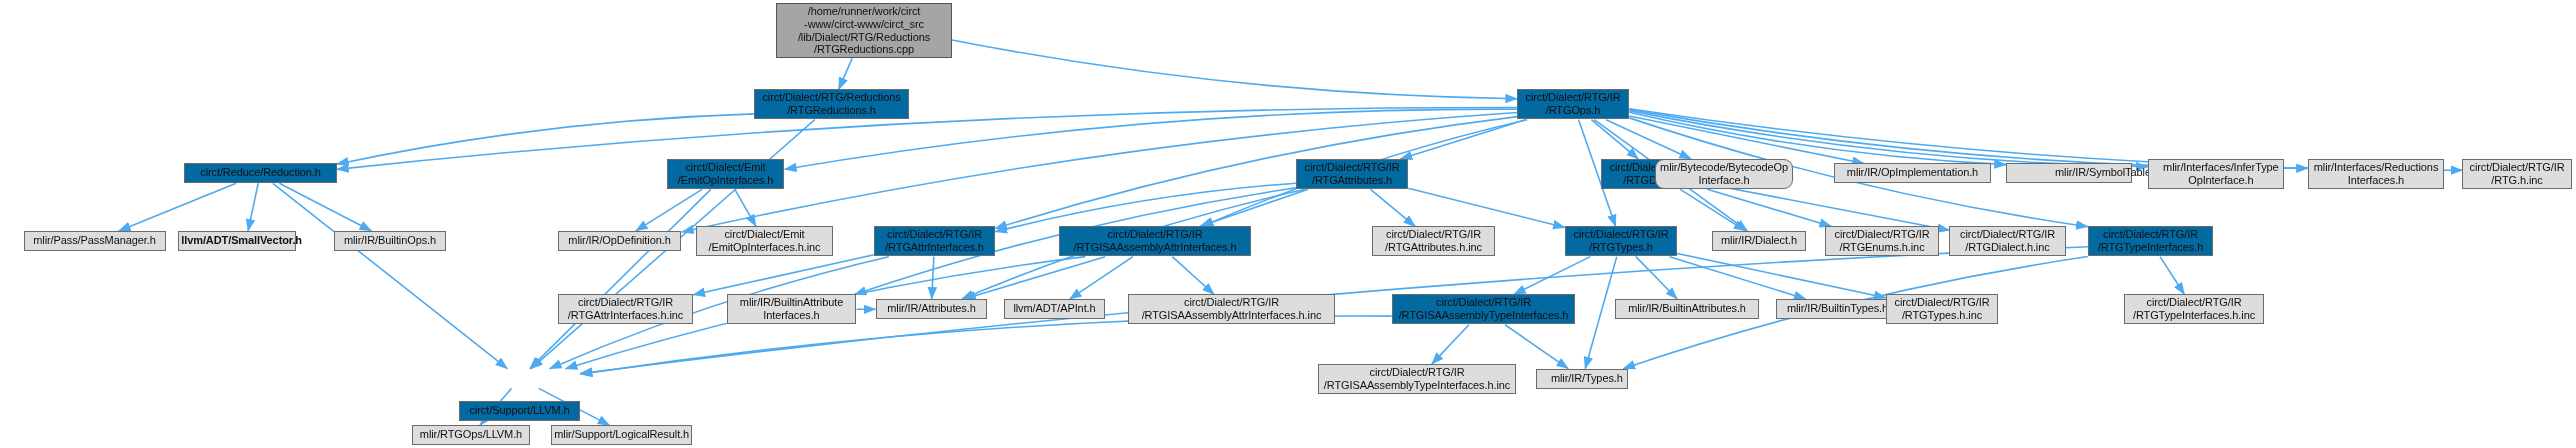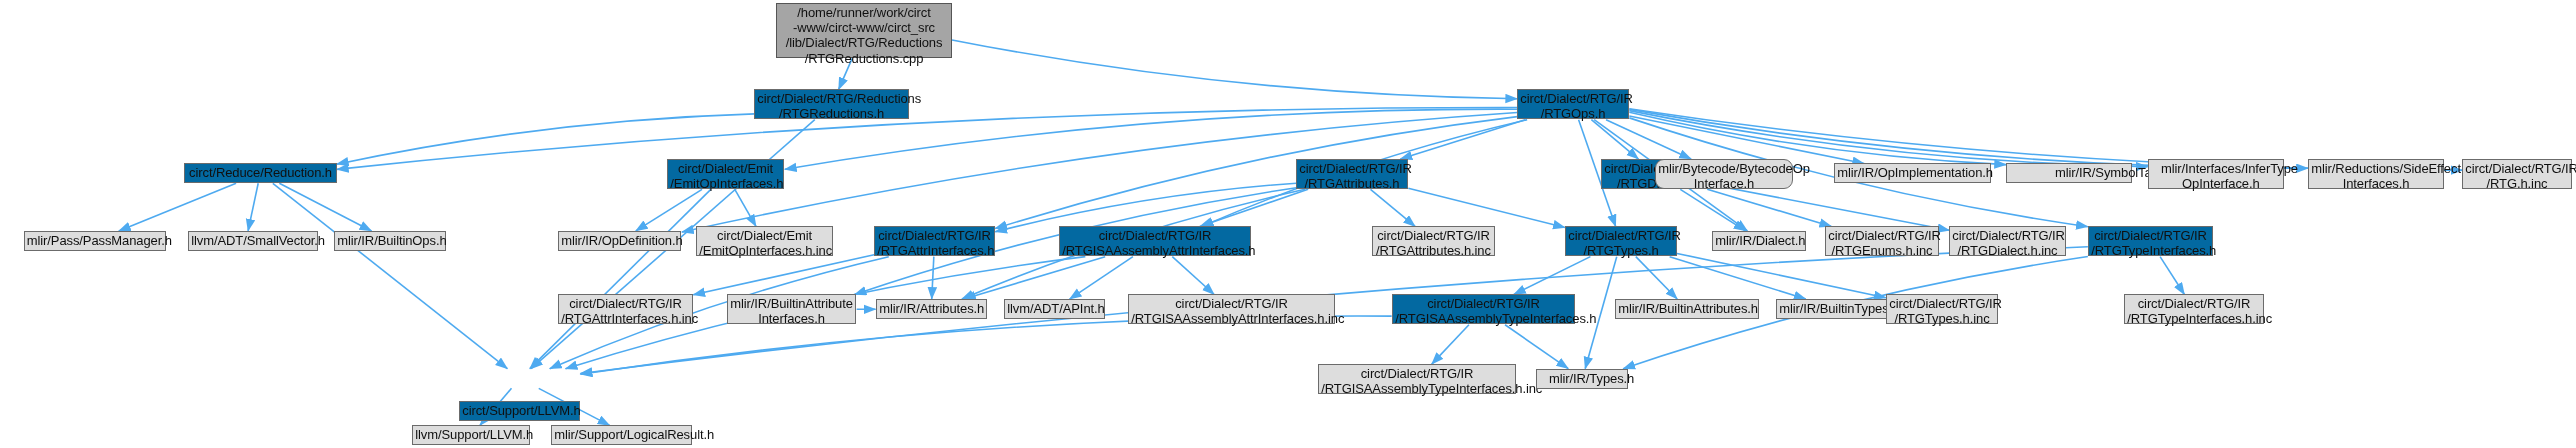--- a/index.html
+++ b/index.html
@@ -23,25 +23,25 @@
     height: 449px;
     pointer-events: none;
   }
   .node {
     position: absolute;
     box-sizing: border-box;
     border: 0.8px solid #6b6b6b;
     background: #dddddd;
     color: #101010;
     display: flex;
-    align-items: flex-start;
+    align-items: center;
     justify-content: center;
     text-align: center;
     line-height: 1.18;
-    font-size: 13px;
+    font-size: 11px;
     letter-spacing: -0.1px;
     white-space: pre-line;
     padding: 0.8px 2.3px;
     z-index: 5;
   }
   .node.white {
     background: #0369a1;
   }
   .node.root {
     background: #a5a5a5;
@@ -134,26 +134,26 @@
       <div class="node white" style="left: 1296px; top: 159px; width: 112px; height: 30px;"><span>circt/Dialect/RTG/IR
 /RTGAttributes.h</span></div>
       <div class="node white" style="left: 1601px; top: 159px; width: 112px; height: 30px;"><span>circt/Dialect/RTG/IR
 /RTGDialect.h</span></div>
       <div class="node" style="left: 1655px; top: 159px; width: 138px; height: 30px; border-radius: 9px;"><span>mlir/Bytecode/BytecodeOp
 Interface.h</span></div>
       <div class="node" style="left: 1834px; top: 163px; width: 157px; height: 19.7px;"><span>mlir/IR/OpImplementation.h</span></div>
       <div class="node" style="left: 2006px; top: 163px; width: 126px; height: 19.7px; padding-left: 48px;"><span>mlir/IR/SymbolTable.h</span></div>
       <div class="node" style="left: 2148px; top: 159px; width: 136px; height: 30px; padding-left: 12px;"><span>mlir/Interfaces/InferType
 OpInterface.h</span></div>
-      <div class="node" style="left: 2308px; top: 159px; width: 136px; height: 30px;"><span>mlir/Reductions/SideEffect
+      <div class="node" style="left: 2308px; top: 159px; width: 136px; height: 30px;"><span>mlir/Interfaces/Reductions
 Interfaces.h</span></div>
       <div class="node" style="left: 2462px; top: 159px; width: 110px; height: 30px;"><span>circt/Dialect/RTG/IR
 /RTG.h.inc</span></div>
       <div class="node" style="left: 23.5px; top: 231px; width: 142px; height: 19.7px;"><span>mlir/Pass/PassManager.h</span></div>
-      <div class="node" style="left: 188px; top: 231px; width: 130px; height: 19.7px;"><span>llvm/ADT/SmallVector.h</span></div>
+      <div class="node" style="left: 178px; top: 231px; width: 118px; height: 19.7px; font-weight: bold;"><span>llvm/ADT/SmallVector.h</span></div>
       <div class="node" style="left: 334px; top: 231px; width: 112px; height: 19.7px;"><span>mlir/IR/BuiltinOps.h</span></div>
       <div class="node" style="left: 558px; top: 231px; width: 123px; height: 19.7px;"><span>mlir/IR/OpDefinition.h</span></div>
       <div class="node" style="left: 696px; top: 226px; width: 137px; height: 30px;"><span>circt/Dialect/Emit
 /EmitOpInterfaces.h.inc</span></div>
       <div class="node white" style="left: 874px; top: 226px; width: 121px; height: 30px;"><span>circt/Dialect/RTG/IR
 /RTGAttrInterfaces.h</span></div>
       <div class="node white" style="left: 1059px; top: 226px; width: 192px; height: 30px;"><span>circt/Dialect/RTG/IR
 /RTGISAAssemblyAttrInterfaces.h</span></div>
       <div class="node" style="left: 1372px; top: 226px; width: 123px; height: 30px;"><span>circt/Dialect/RTG/IR
 /RTGAttributes.h.inc</span></div>
@@ -179,17 +179,17 @@
       <div class="node" style="left: 1615px; top: 299px; width: 144px; height: 19.7px;"><span>mlir/IR/BuiltinAttributes.h</span></div>
       <div class="node" style="left: 1776px; top: 299px; width: 123px; height: 19.7px;"><span>mlir/IR/BuiltinTypes.h</span></div>
       <div class="node" style="left: 1886px; top: 294px; width: 112px; height: 30px;"><span>circt/Dialect/RTG/IR
 /RTGTypes.h.inc</span></div>
       <div class="node" style="left: 2124px; top: 294px; width: 140px; height: 30px;"><span>circt/Dialect/RTG/IR
 /RTGTypeInterfaces.h.inc</span></div>
       <div class="node white" style="left: 459px; top: 369px; width: 121px; height: 19.7px; margin-top: 32px;"><span>circt/Support/LLVM.h</span></div>
       <div class="node" style="left: 1318px; top: 364px; width: 198px; height: 30px;"><span>circt/Dialect/RTG/IR
 /RTGISAAssemblyTypeInterfaces.h.inc</span></div>
       <div class="node" style="left: 1536px; top: 369px; width: 92px; height: 19.7px; padding-left: 12px;"><span>mlir/IR/Types.h</span></div>
-      <div class="node" style="left: 412px; top: 425px; width: 118px; height: 19.7px;"><span>llvm/Support/LLVM.h</span></div>
+      <div class="node" style="left: 412px; top: 425px; width: 118px; height: 19.7px;"><span>mlir/RTGOps/LLVM.h</span></div>
       <div class="node" style="left: 551px; top: 425px; width: 141px; height: 19.7px;"><span>mlir/Support/LogicalResult.h</span></div>
     </div>
 </div>
 
 
 </body></html>

